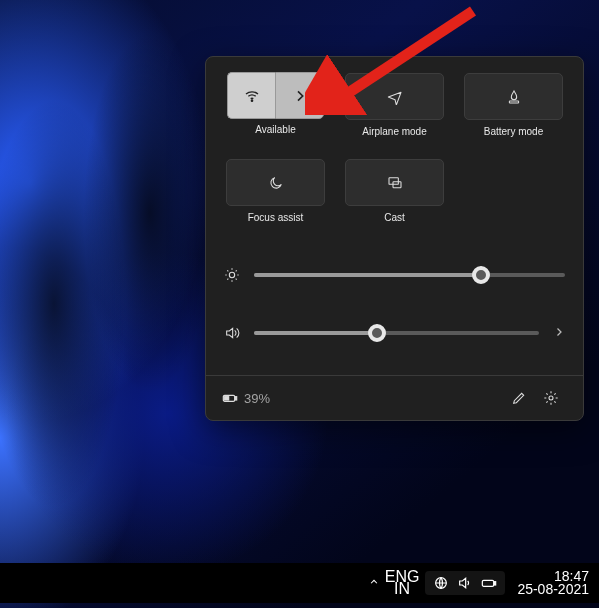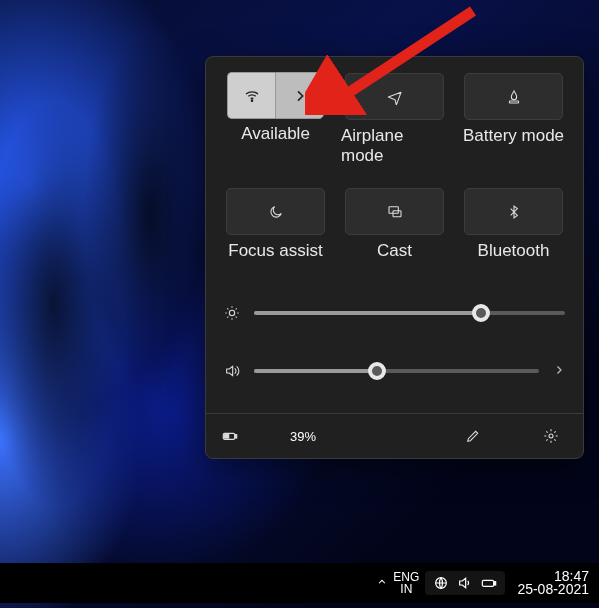--- a/index.html
+++ b/index.html
@@ -16,41 +16,41 @@
       radial-gradient(ellipse 110px 300px at 25% 35%, rgba(0,0,0,0.7) 0%, rgba(0,0,0,0) 60%);
   }
   .panel{position:absolute;right:15px;top:56px;width:345px;background:#202020;border:1px solid #3a3a3a;border-radius:8px;color:#fff;box-shadow:0 8px 32px rgba(0,0,0,.5);padding:16px 16px 0 16px;}
   .tiles{display:grid;grid-template-columns:repeat(3,1fr);gap:12px 12px;}
   .tile-wrap{display:flex;flex-direction:column;align-items:center;gap:6px;}
   .tile{width:97px;height:45px;border-radius:5px;background:#2d2d2d;border:1px solid #3d3d3d;display:flex;align-items:center;justify-content:center;cursor:pointer;position:relative;}
   .tile-split{display:flex;padding:0;background:transparent;border:none;}
   .tile-split .half{flex:1;height:100%;display:flex;align-items:center;justify-content:center;}
   .tile-split .half.left{background:#cfcfcf;border:1px solid #999;border-right:none;border-radius:5px 0 0 5px;}
   .tile-split .half.right{background:#bdbdbd;border:1px solid #999;border-radius:0 5px 5px 0;}
-  .tile-label{font-size:17px;color:#e8e8e8;margin-bottom:10px;}
+  .tile-label{font-size:10px;color:#e8e8e8;margin-bottom:10px;}
   .ic{width:16px;height:16px;display:inline-block;}
   .ic svg{width:100%;height:100%;display:block;}
   .split-chev svg{stroke:#222;}
   .tile .sm-chev{position:absolute;right:8px;top:50%;transform:translateY(-50%);}
   .sm-chev svg{width:8px;height:8px;stroke:#bbb;}
   .sliders{margin-top:14px;padding:0 2px;}
   .slider-row{display:flex;align-items:center;gap:14px;height:32px;margin:26px 0;}
   .slider-row .ic{flex:0 0 16px;}
   .track{flex:1;height:4px;background:#5a5a5a;border-radius:2px;position:relative;}
   .fill{position:absolute;left:0;top:0;bottom:0;background:#9a9a9a;border-radius:2px;}
   .thumb{position:absolute;top:50%;width:18px;height:18px;border-radius:50%;background:#5a5a5a;border:4px solid #e8e8e8;transform:translate(-50%,-50%);box-sizing:border-box;}
   .expand-chev{flex:0 0 12px;}
   .expand-chev svg{width:12px;height:12px;stroke:#bbb;}
-  .footer{display:flex;align-items:center;height:44px;border-top:1px solid #3a3a3a;margin:4px -16px 0 -16px;padding:0 16px;font-size:13px;color:#ffffff;gap:46px;}
+  .footer{display:flex;align-items:center;height:44px;border-top:1px solid #3a3a3a;margin:4px -16px 0 -16px;padding:0 16px;font-size:13px;color:#a3a3a3;}
   .footer .sp{flex:1;}
   .icon-btn{width:32px;height:32px;display:flex;align-items:center;justify-content:center;border-radius:4px;cursor:pointer;}
   
   .taskbar{position:absolute;left:0;right:0;bottom:5px;height:40px;background:#000;display:flex;align-items:center;justify-content:flex-end;padding-right:10px;color:#fff;font-size:12px;gap:6px;}
   .tray-chev svg{width:10px;height:10px;stroke:#fff;}
-  .lang{display:flex;flex-direction:column;align-items:center;line-height:12px;font-size:12px;}
+  .lang{display:flex;flex-direction:column;align-items:center;line-height:12px;font-size:16px;}
   .tray-icons{display:flex;align-items:center;gap:8px;background:rgba(255,255,255,.08);padding:4px 8px;border-radius:4px;}
   .clock{display:flex;flex-direction:column;align-items:flex-end;line-height:13px;font-size:14px;margin-left:6px;}
   
   .arrow{position:absolute;left:305px;top:5px;width:175px;height:110px;pointer-events:none;}
   .arrow svg{width:100%;height:100%;}
 </style>
 </head>
 <body>
 
 <div class="wallpaper"></div>
@@ -121,30 +121,20 @@
         <span class="ic">
           <svg viewBox="0 0 24 24" fill="none" stroke="#ddd" stroke-width="1.6">
               <rect x="3" y="4" width="14" height="10" rx="1"></rect>
               <rect x="9" y="10" width="12" height="9" rx="1"></rect>
             </svg>
         </span>
       </div>
       <div class="tile-label">Cast</div>
     </div>
 
-    <div class="tile-wrap">
-      <div class="tile">
-        <span class="ic">
-          <svg viewBox="0 0 24 24" fill="none" stroke="#ddd" stroke-width="1.6">
-              <path d="M7 7l10 10-5 4V3l5 4L7 17"></path>
-            </svg>
-        </span>
-      </div>
-      <div class="tile-label">Bluetooth</div>
-    </div>
 
   </div>
 
   <div class="sliders">
     <div class="slider-row">
       <span class="ic">
         <svg viewBox="0 0 24 24" fill="none" stroke="#ddd" stroke-width="1.6">
             <circle cx="12" cy="12" r="4"></circle>
             <path d="M12 2v2M12 20v2M2 12h2M20 12h2M5 5l1.5 1.5M17.5 17.5L19 19M5 19l1.5-1.5M17.5 6.5L19 5"></path>
           </svg>

